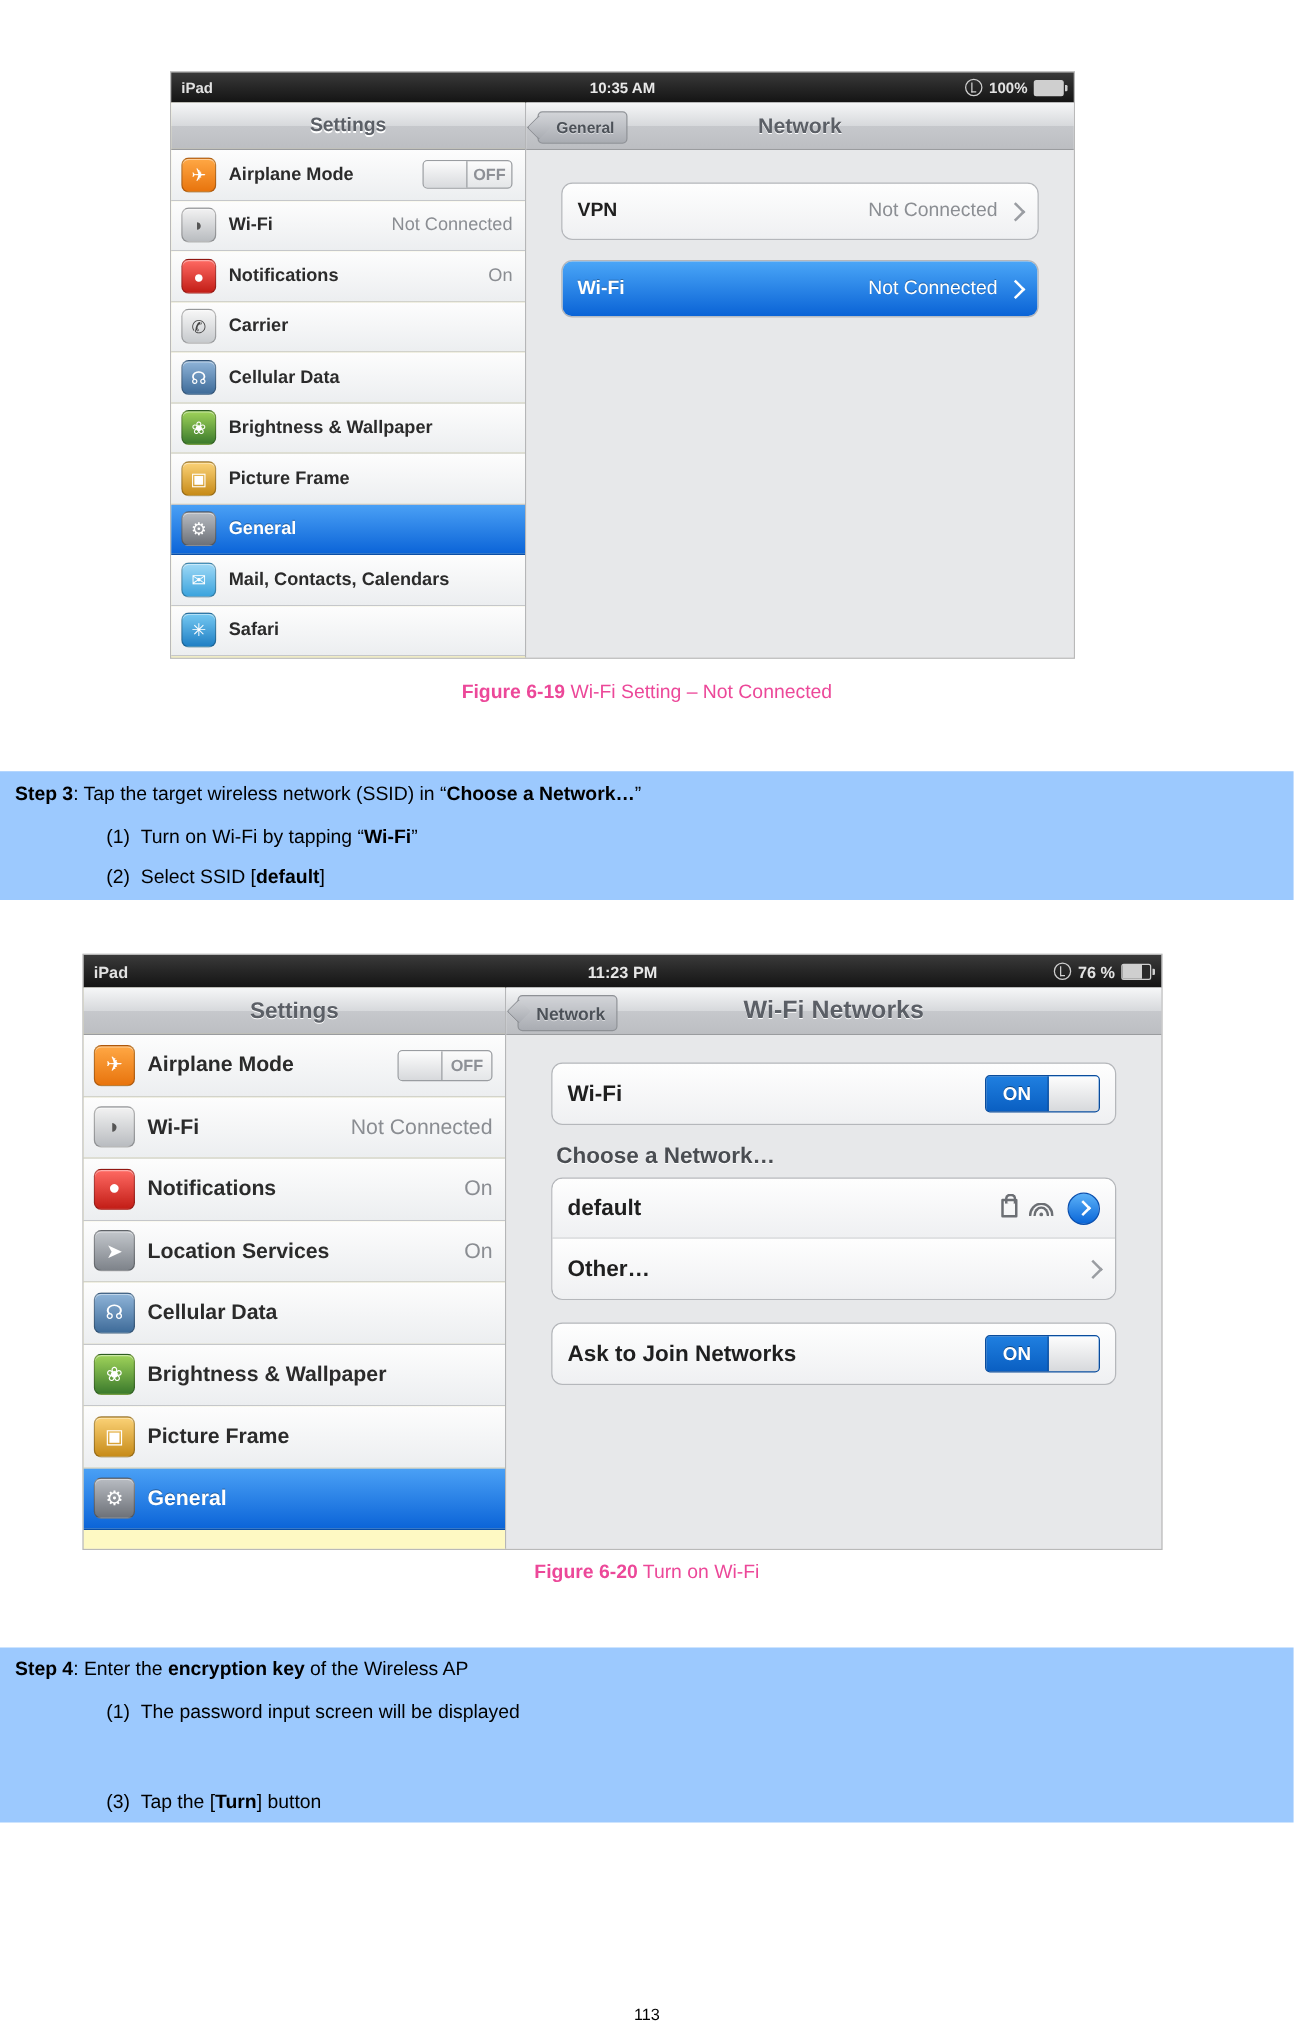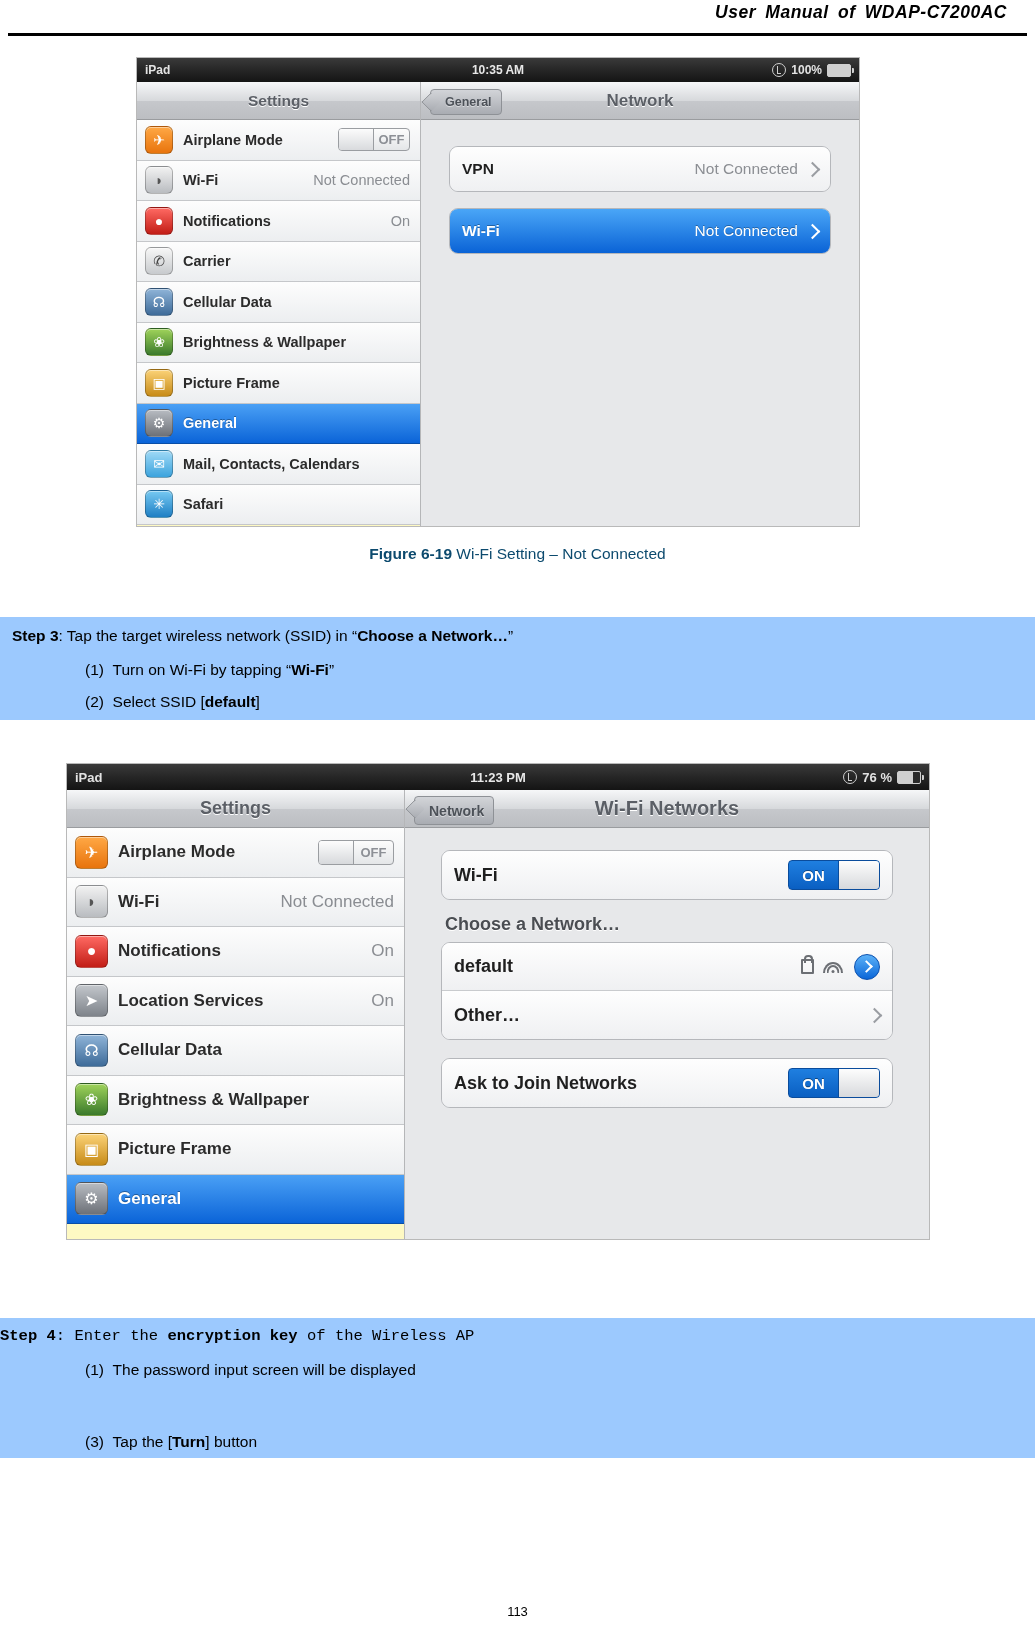--- a/index.html
+++ b/index.html
@@ -45,21 +45,21 @@
     left: 8px;
     top: 33px;
     width: 1019px;
     height: 3px;
     background: #000;
   }
   
   .fig-caption {
     text-align: center;
     font-size: 15.5px;
-    color: #0c4a6e;
+    color: #ec4899;
   }
   .fig-caption b { font-weight: bold; }
 
   
   .ipad {
     border: 1px solid #b9b9b9;
     background: #d9d9d9;
     box-sizing: border-box;
   }
   .ipad-status {
@@ -324,24 +324,20 @@
     text-align: center;
     font-size: 13px;
     color: #000;
   }
 </style>
 </head>
 <body>
 
 <div class="page">
 
-  <div class="header">
-    <div class="header-title">User  Manual  of  WDAP-C7200AC</div>
-    <div class="header-rule"></div>
-  </div>
 
   <div style="position:absolute; left:136px; top:57px; width:724px;" class="ipad">
     <div class="ipad-status">
       <span class="st-left">iPad</span>
       <span class="st-center">10:35 AM</span>
       <span class="st-right">
         <span class="circ-icon"></span>
         <span>100%</span>
         <span class="batt"></span>
       </span>
@@ -541,23 +537,26 @@
                 <span class="lbl">ON</span>
                 <span class="knob" style="width:40px;height:28px;"></span>
               </span>
             </div>
           </div>
         </div>
       </div>
     </div>
   </div>
 
+  <div style="position:absolute; left:0; top:1249px; width:1035px;" class="fig-caption">
+    <b>Figure 6-20</b><span> Turn on Wi-Fi</span>
+  </div>
 
   <div class="step-box" style="position:absolute; left:0; top:1318px; width:1035px; height:140px;">
-    <div class="step-line" style="position:absolute; left:0; top:9px;font-family:Liberation Mono, monospace;">
+    <div class="step-line" style="position:absolute; left:12px; top:9px;">
       <b>Step 4</b><span>: Enter the </span><b>encryption key</b><span> of the Wireless AP</span>
     </div>
     <div class="step-sub" style="position:absolute; left:85px; top:43px;">
       <span>(1)</span>&nbsp;&nbsp;<span>The password input screen will be displayed</span>
     </div>
     <div class="step-sub" style="position:absolute; left:85px; top:115px;">
       <span>(3)</span>&nbsp;&nbsp;<span>Tap the [</span><b>Turn</b><span>] button</span>
     </div>
   </div>
 

